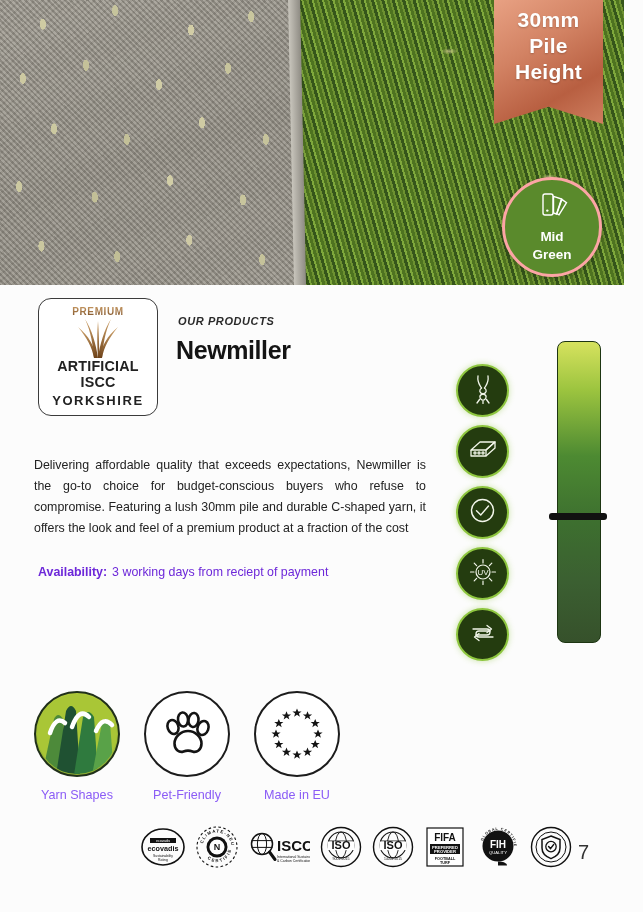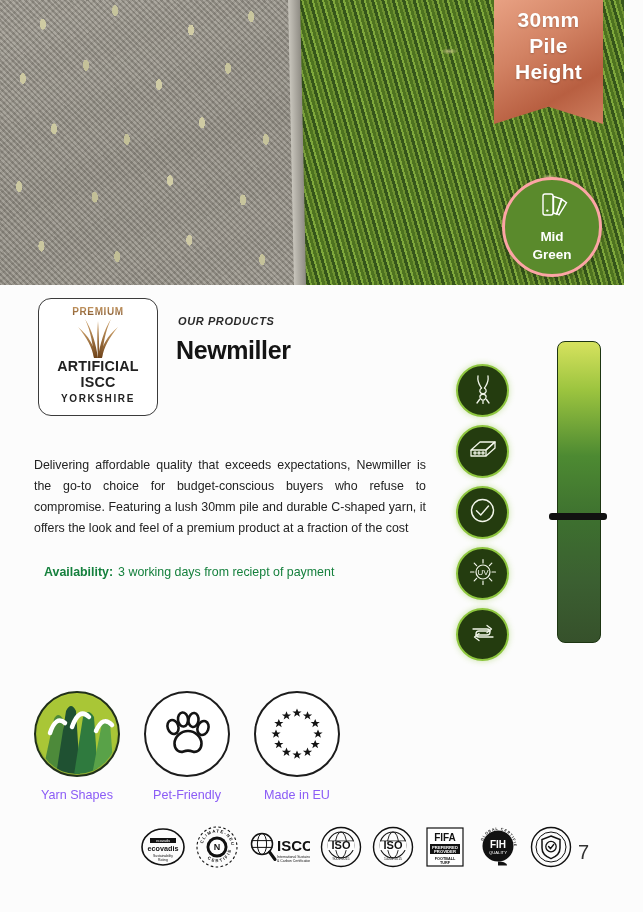--- a/index.html
+++ b/index.html
@@ -96,37 +96,37 @@
     padding-top:7px;box-sizing:border-box;overflow:hidden;
   }
   .logo-premium{
     font-size:10px;font-weight:bold;letter-spacing:.6px;
     background:linear-gradient(#c89a63,#7a4e25);
     -webkit-background-clip:text;background-clip:text;color:transparent;
     font-family:"Liberation Sans",sans-serif;
   }
   .logo-tuft{margin:0;line-height:0;}
   .logo-main{font-size:14.3px;font-weight:bold;color:#222;letter-spacing:.2px;line-height:15.5px;text-align:center;}
-  .logo-sub{font-size:10px;font-weight:bold;color:#222;letter-spacing:1.6px;margin-top:3px;}
+  .logo-sub{font-size:13px;font-weight:bold;color:#222;letter-spacing:1.6px;margin-top:3px;}
 
   .kicker{
     position:absolute;left:178px;top:30px;
     font-size:11px;font-style:italic;font-weight:600;letter-spacing:.6px;color:#2a2a2a;
   }
   .product-title{
     position:absolute;left:176px;top:51px;
     font-size:25px;font-weight:bold;color:#141414;letter-spacing:-.4px;
   }
 
   .desc{
     position:absolute;left:34px;top:170px;width:392px;
     font-size:12.4px;line-height:21px;color:#222;text-align:justify;
   }
   .avail{
-    position:absolute;left:44px;top:280px;font-size:12.4px;color:#15803d;
+    position:absolute;left:38px;top:280px;font-size:12.4px;color:#6d28d9;
   }
   .avail b{font-weight:bold;}
   .avail span{margin-left:5px;}
 
   
   .icon-col{position:absolute;left:456px;top:79px;display:flex;flex-direction:column;gap:8px;}
   .icon-circ{
     width:49px;height:49px;border-radius:50%;
     background:#243c0f;border:2.5px solid #8ec63f;
     display:flex;align-items:center;justify-content:center;

